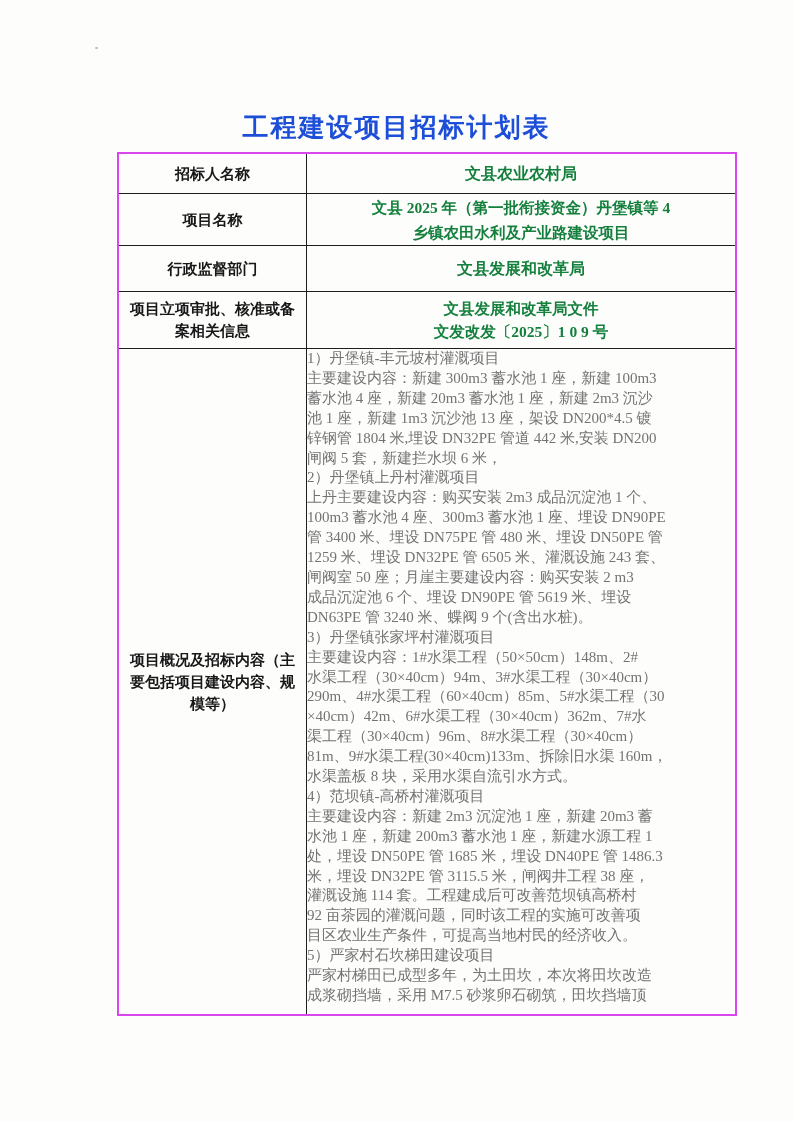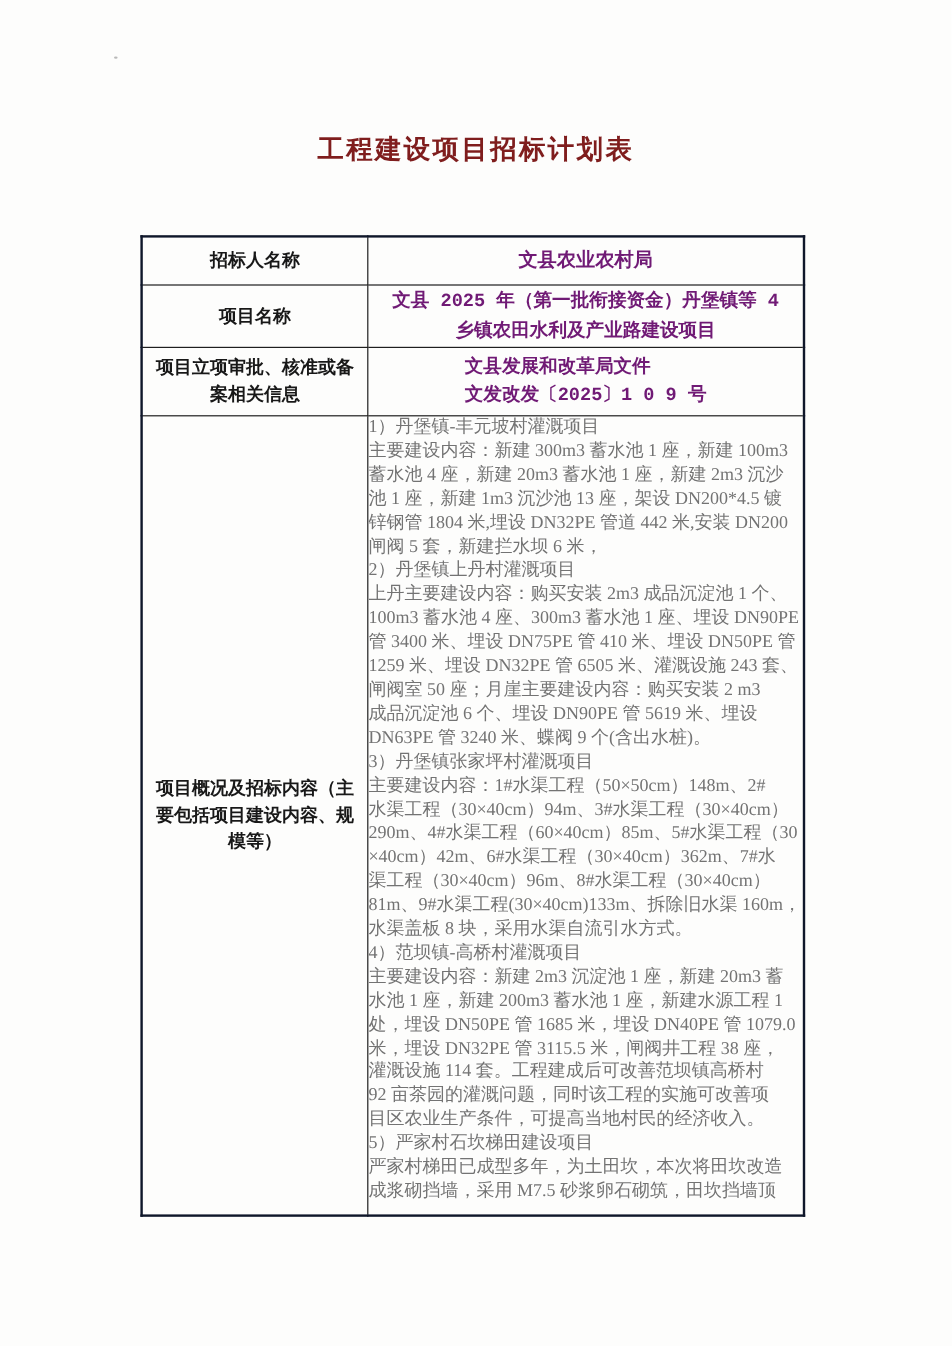--- a/index.html
+++ b/index.html
@@ -16,34 +16,33 @@
     font-family: "Liberation Serif", serif;
     color: #1b1b1b;
   }
   .page-title {
     position: absolute;
     top: 110px;
     left: 0;
     width: 793px;
     margin: 0;
     text-align: center;
-    font-size: 22px;
+    font-size: 26px;
     font-weight: bold;
     letter-spacing: 2px;
-    color: #7f1d1d;
+    color: #1d4ed8;
   }
   .plan-table {
     position: absolute;
     left: 117px;
     top: 152px;
-    width: 554px;
+    width: 620px;
     border-collapse: collapse;
     table-layout: fixed;
-    border: 2px solid #0f172a;
-    margin-top: 44px;
+    border: 2px solid #d946ef;
   }
   .plan-table td {
     border: 1.6px solid #1f1f1f;
     padding: 0;
     overflow: hidden;
   }
   .label-cell {
     width: 187px;
     text-align: center;
     vertical-align: middle;
@@ -52,31 +51,30 @@
     line-height: 22px;
     white-space: pre-line;
     color: #181818;
   }
   .value-cell {
     text-align: center;
     vertical-align: middle;
     font-weight: bold;
     font-size: 16px;
     line-height: 24px;
-    color: #701a75;
-    font-family: Liberation Mono, monospace;
+    color: #15803d;
   }
   .value-cell.multiline {
     font-size: 15.5px;
     line-height: 25px;
     white-space: pre-line;
   }
   .value-block {
     display: inline-block;
-    text-align: left;
+    text-align: center;
     white-space: pre-line;
     font-size: 15.5px;
     line-height: 23px;
     font-weight: bold;
   }
   .content-cell {
     vertical-align: top;
     padding: 5px 3px 0 5px;
   }
   .content-line {
@@ -112,20 +110,24 @@
         <td class="label-cell" style="height:39px;">招标人名称</td>
         <td class="value-cell" style="height:39px;">文县农业农村局</td>
       </tr>
 
       <tr>
         <td class="label-cell" style="height:51px;">项目名称</td>
         <td class="value-cell multiline" style="height:51px;">文县 2025 年（第一批衔接资金）丹堡镇等 4
 乡镇农田水利及产业路建设项目</td>
       </tr>
 
+      <tr>
+        <td class="label-cell" style="height:45px;">行政监督部门</td>
+        <td class="value-cell" style="height:45px;">文县发展和改革局</td>
+      </tr>
 
       <tr>
         <td class="label-cell" style="height:56px;">项目立项审批、核准或备
 案相关信息</td>
         <td class="value-cell" style="height:56px;">
           <span class="value-block">文县发展和改革局文件
 文发改发〔2025〕1 0 9  号</span>
         </td>
       </tr>
 
@@ -136,37 +138,37 @@
         <td class="content-cell" style="height:665px;">
             <div class="content-line">1）丹堡镇-丰元坡村灌溉项目</div>
             <div class="content-line">主要建设内容：新建 300m3 蓄水池 1 座，新建 100m3</div>
             <div class="content-line">蓄水池 4 座，新建 20m3 蓄水池 1 座，新建 2m3 沉沙</div>
             <div class="content-line">池 1 座，新建 1m3 沉沙池 13 座，架设 DN200*4.5 镀</div>
             <div class="content-line">锌钢管 1804 米,埋设 DN32PE 管道 442 米,安装 DN200</div>
             <div class="content-line">闸阀 5 套，新建拦水坝 6 米，</div>
             <div class="content-line">2）丹堡镇上丹村灌溉项目</div>
             <div class="content-line">上丹主要建设内容：购买安装 2m3 成品沉淀池 1 个、</div>
             <div class="content-line">100m3 蓄水池 4 座、300m3 蓄水池 1 座、埋设 DN90PE</div>
-            <div class="content-line">管 3400 米、埋设 DN75PE 管 410 米、埋设 DN50PE 管</div>
+            <div class="content-line">管 3400 米、埋设 DN75PE 管 480 米、埋设 DN50PE 管</div>
             <div class="content-line">1259 米、埋设 DN32PE 管 6505 米、灌溉设施 243 套、</div>
             <div class="content-line">闸阀室 50 座；月崖主要建设内容：购买安装 2 m3</div>
             <div class="content-line">成品沉淀池 6 个、埋设 DN90PE 管 5619 米、埋设</div>
             <div class="content-line">DN63PE 管 3240 米、蝶阀 9 个(含出水桩)。</div>
             <div class="content-line">3）丹堡镇张家坪村灌溉项目</div>
             <div class="content-line">主要建设内容：1#水渠工程（50×50cm）148m、2#</div>
             <div class="content-line">水渠工程（30×40cm）94m、3#水渠工程（30×40cm）</div>
             <div class="content-line">290m、4#水渠工程（60×40cm）85m、5#水渠工程（30</div>
             <div class="content-line">×40cm）42m、6#水渠工程（30×40cm）362m、7#水</div>
             <div class="content-line">渠工程（30×40cm）96m、8#水渠工程（30×40cm）</div>
             <div class="content-line">81m、9#水渠工程(30×40cm)133m、拆除旧水渠 160m，</div>
             <div class="content-line">水渠盖板 8 块，采用水渠自流引水方式。</div>
             <div class="content-line">4）范坝镇-高桥村灌溉项目</div>
             <div class="content-line">主要建设内容：新建 2m3 沉淀池 1 座，新建 20m3 蓄</div>
             <div class="content-line">水池 1 座，新建 200m3 蓄水池 1 座，新建水源工程 1</div>
-            <div class="content-line">处，埋设 DN50PE 管 1685 米，埋设 DN40PE 管 1079.0</div>
+            <div class="content-line">处，埋设 DN50PE 管 1685 米，埋设 DN40PE 管 1486.3</div>
             <div class="content-line">米，埋设 DN32PE 管 3115.5 米，闸阀井工程 38 座，</div>
             <div class="content-line">灌溉设施 114 套。工程建成后可改善范坝镇高桥村</div>
             <div class="content-line">92 亩茶园的灌溉问题，同时该工程的实施可改善项</div>
             <div class="content-line">目区农业生产条件，可提高当地村民的经济收入。</div>
             <div class="content-line">5）严家村石坎梯田建设项目</div>
             <div class="content-line">严家村梯田已成型多年，为土田坎，本次将田坎改造</div>
             <div class="content-line">成浆砌挡墙，采用 M7.5 砂浆卵石砌筑，田坎挡墙顶</div>
           </td>
       </tr>
     </tbody>

